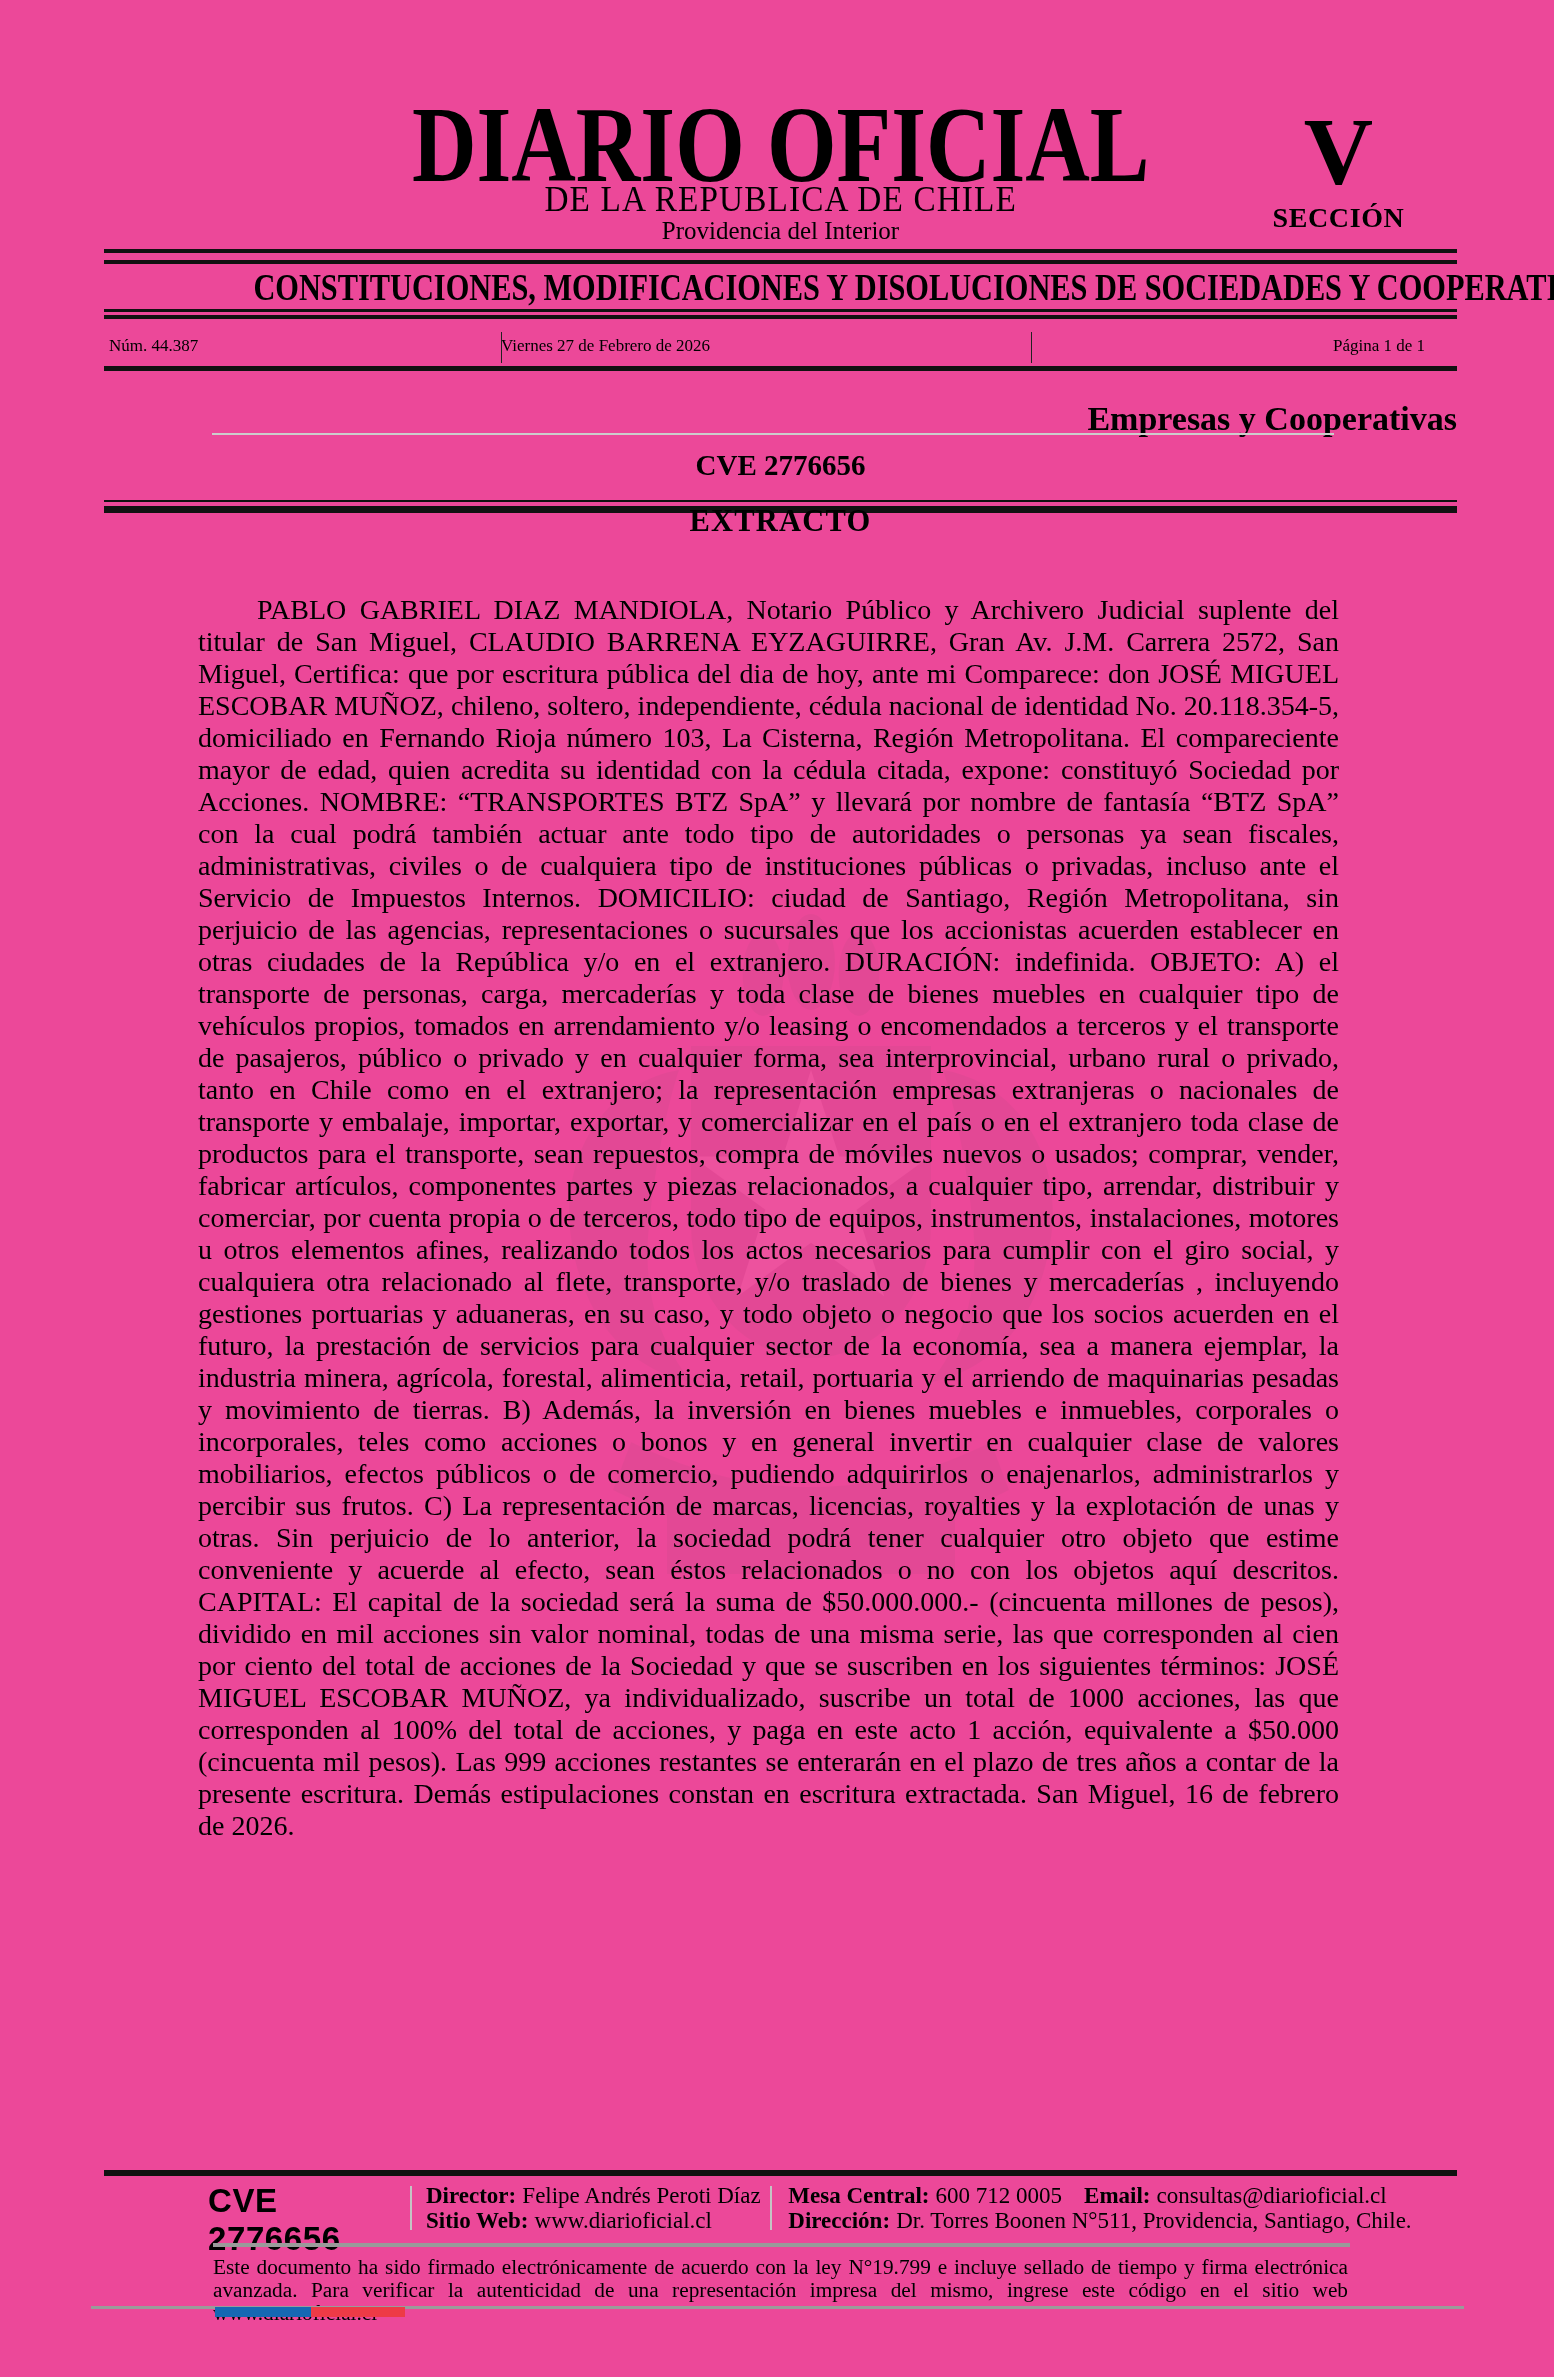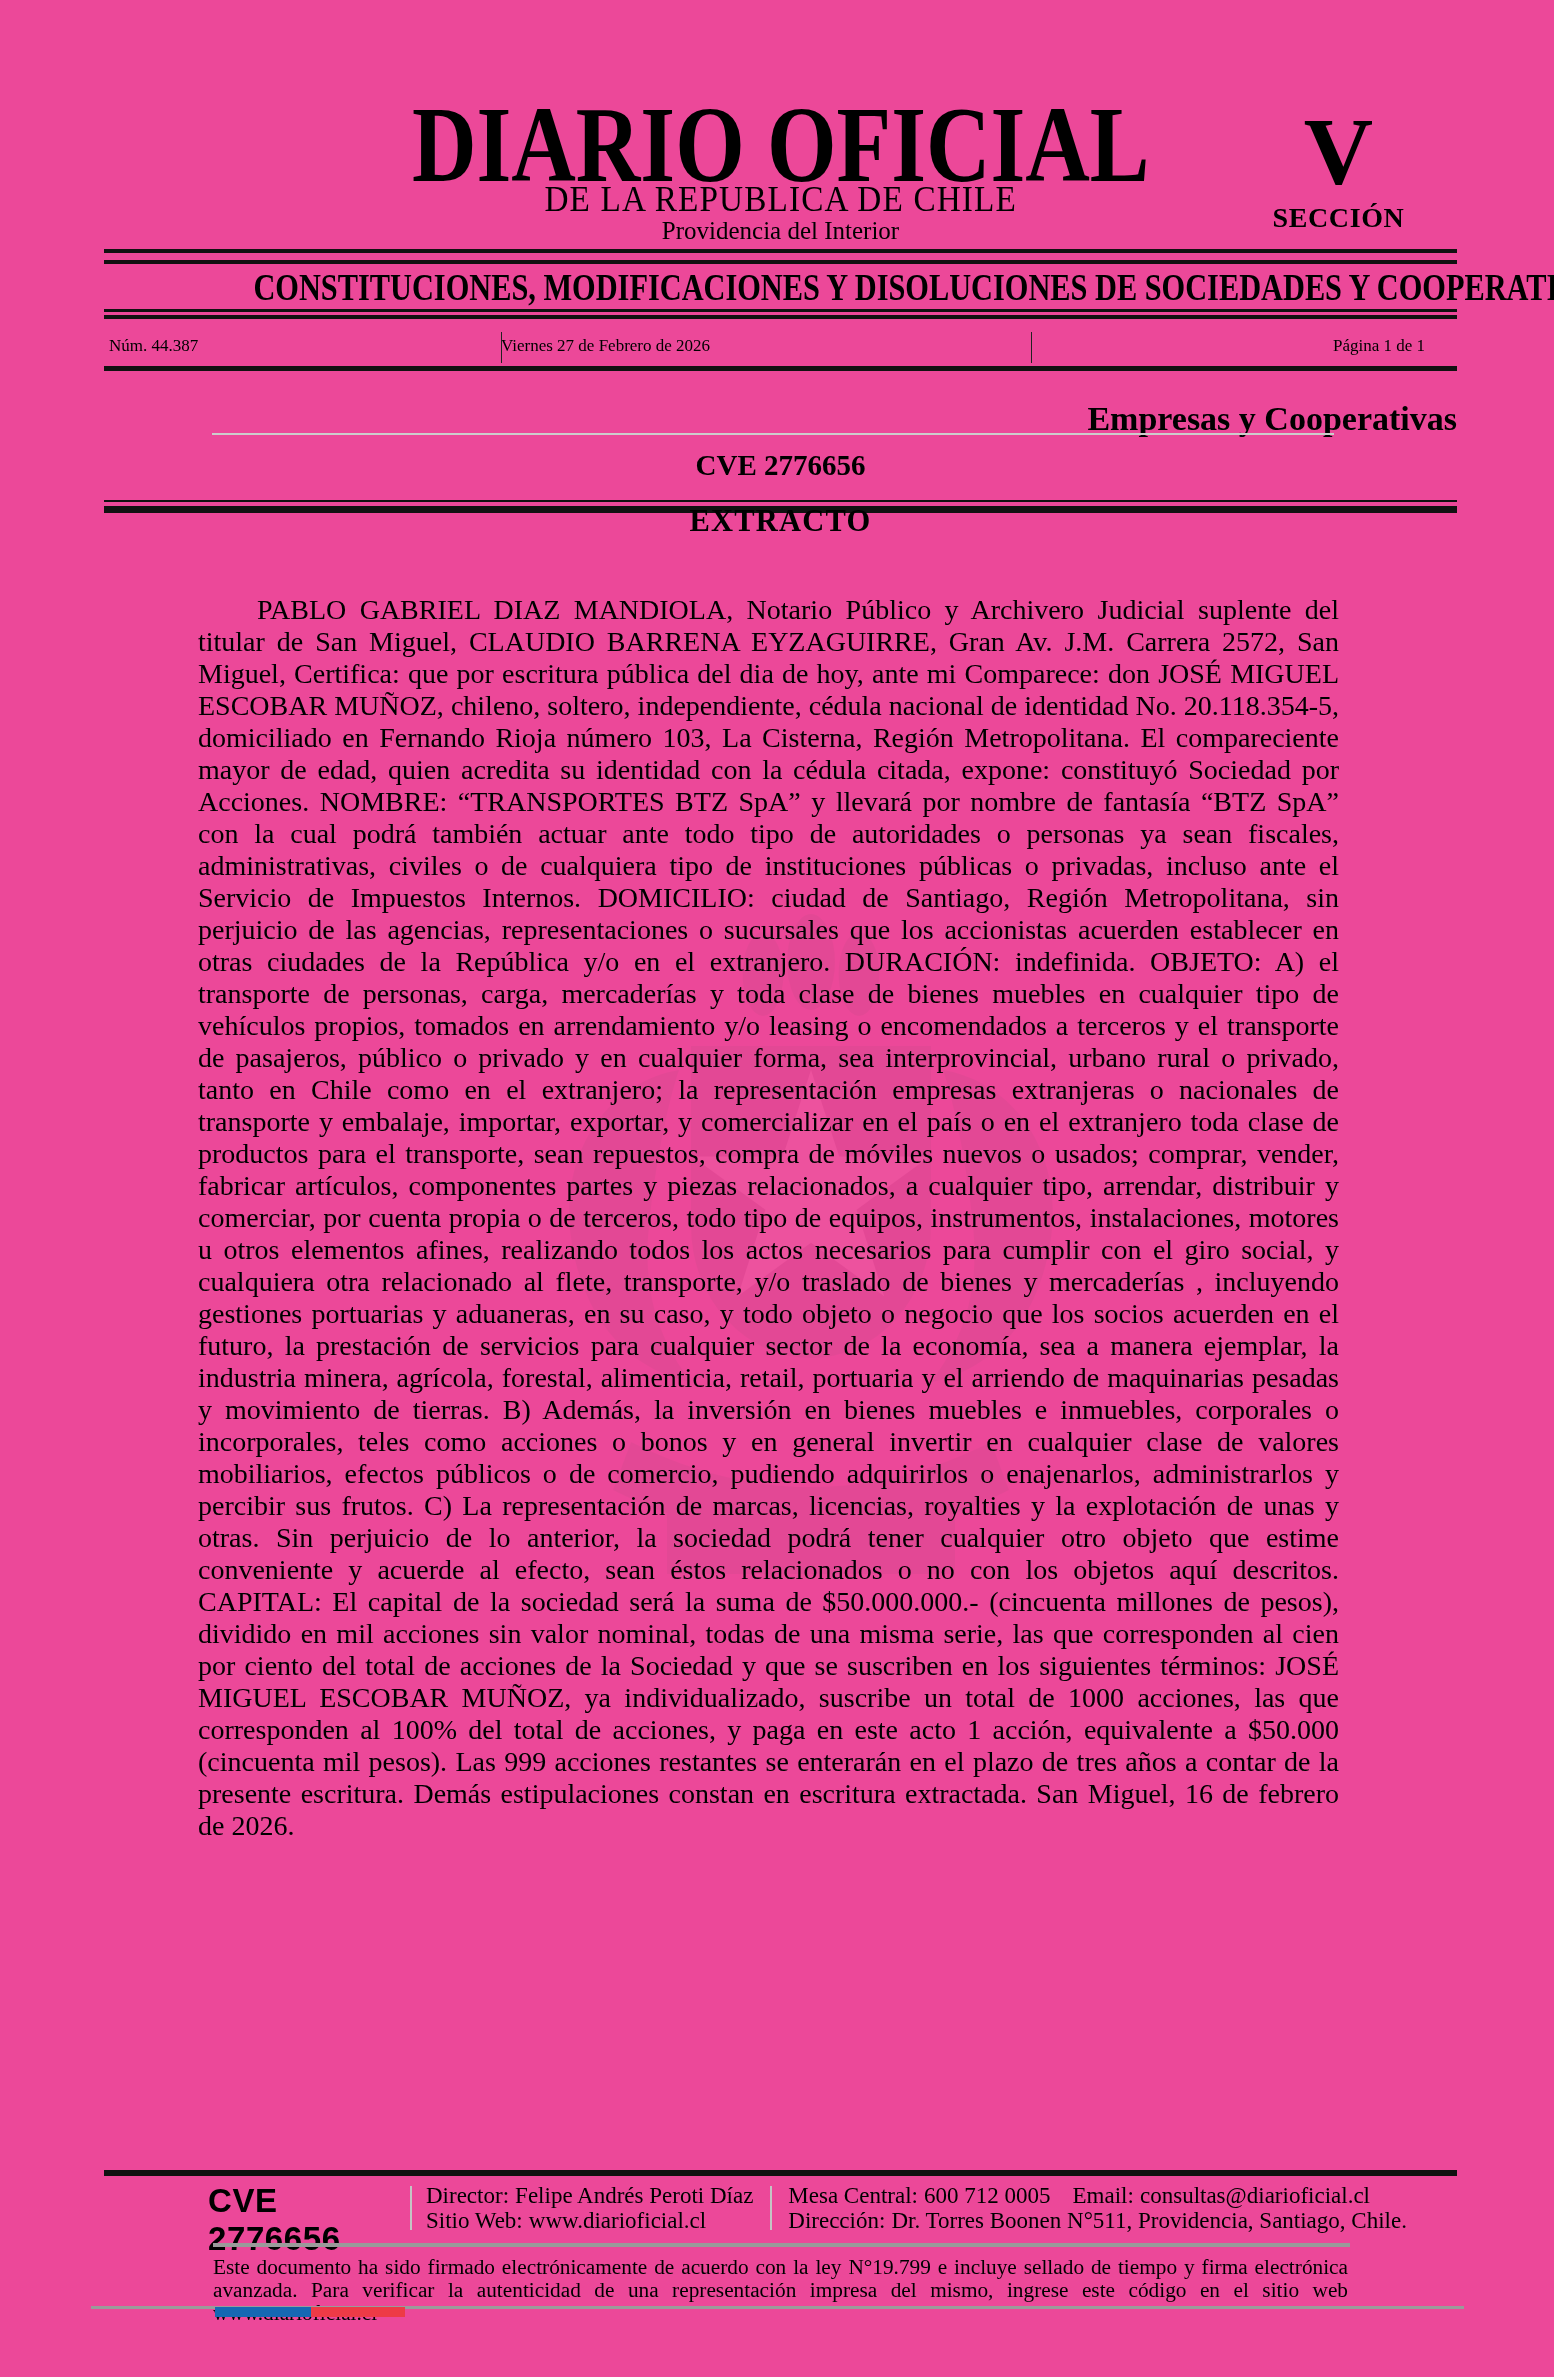--- a/index.html
+++ b/index.html
@@ -109,21 +109,21 @@
     font-family:"Liberation Sans","DejaVu Sans",sans-serif;
     font-size:33px;font-weight:700;letter-spacing:0.6px;
   }
   .f-col{padding-top:2.4px;font-size:23px;line-height:24.4px;}
   .f-col .row{white-space:nowrap;}
   .f-sep{position:absolute;top:3.7px;width:1.8px;height:44px;background:#c4c4c4;}
   .f-sep.s1{left:306px;}
   .f-sep.s2{left:666px;}
   .f-dir{padding-left:16px;}
   .f-contact{padding-left:18.3px;}
-  .lbl{font-weight:400;margin-right:6.1px;}
+  .lbl{font-weight:700;margin-right:6.1px;}
   .lbl.email-gap{margin-left:22px;}
   .gray-rule-2{
     position:absolute;top:2243px;left:213px;width:1137px;height:3.7px;background:#9a9a9a;
   }
   .disclaimer{
     position:absolute;top:2256px;left:213px;width:1135px;
     font-size:21.3px;line-height:23px;text-align:justify;
   }
   .bottom-rule{
     position:absolute;top:2306px;left:91px;width:1373px;height:3px;background:#9a9a9a;

